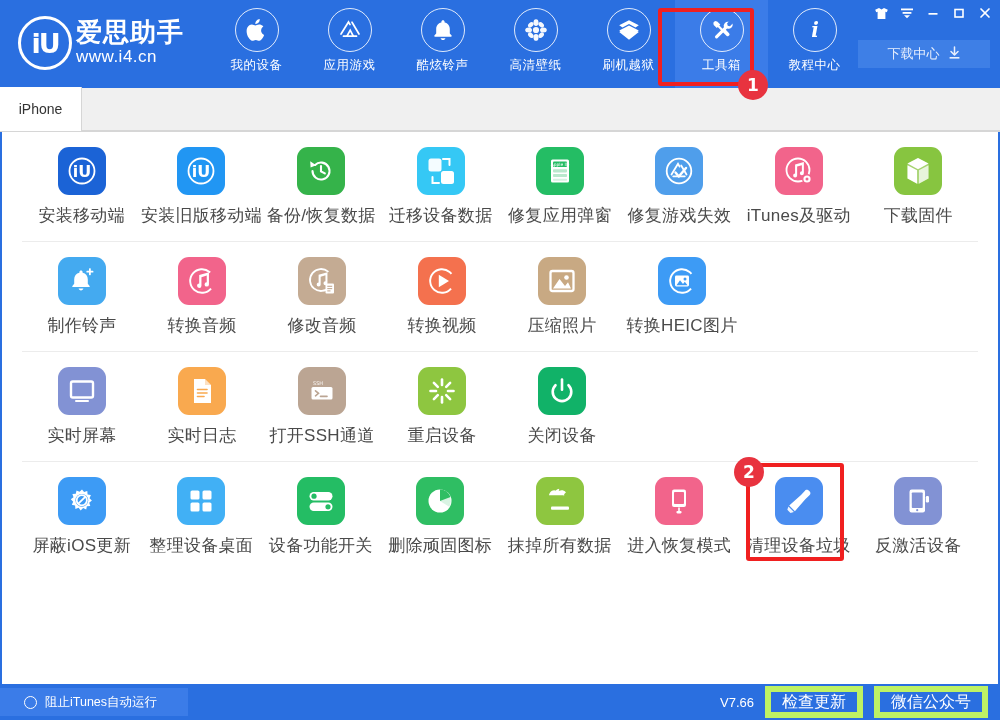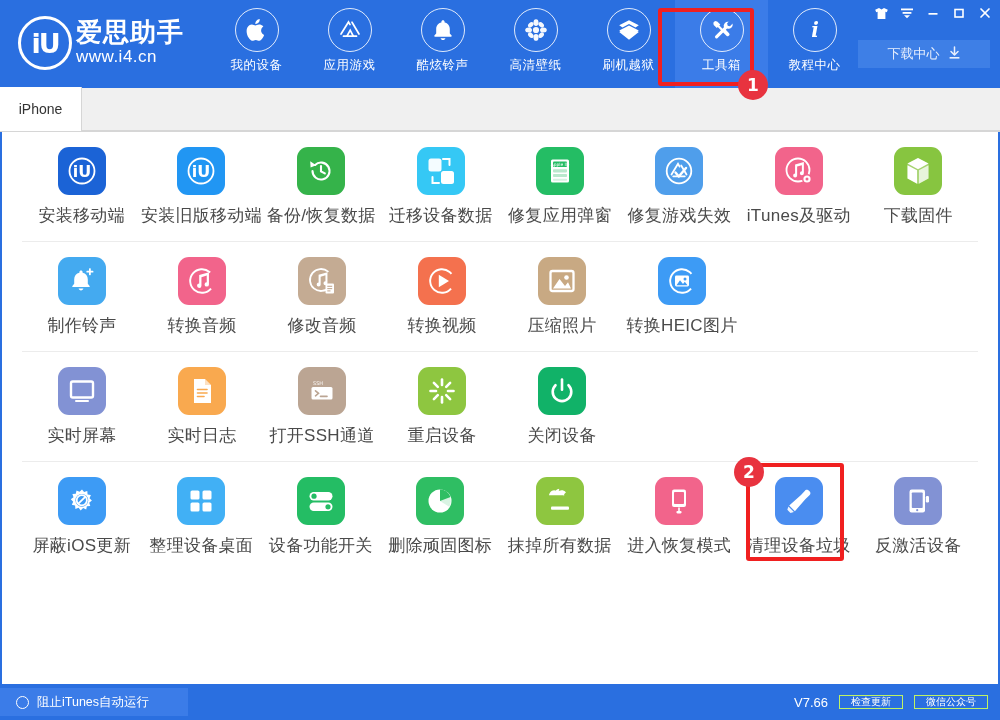--- a/index.html
+++ b/index.html
@@ -226,42 +226,42 @@
     align-items: center;
     position: relative;
   }
   .footer-left {
     width: 188px;
     height: 28px;
     background: #3b7ce8;
     display: flex;
     align-items: center;
     gap: 8px;
-    padding-left: 16px;
+    padding-left: 24px;
     cursor: pointer;
   }
   .radio-o {
     width: 13px; height: 13px;
     border-radius: 50%;
     border: 1.5px solid #fff;
     flex: 0 0 13px;
   }
   .footer-left span { color: #fff; font-size: 12.5px; }
   .footer-right {
     margin-left: auto;
     display: flex;
     align-items: center;
     gap: 11px;
     padding-right: 12px;
   }
   .version { color: #fff; font-size: 13px; }
   .ghost-btn {
-    border: 1px solid #bef264;
+    border: 6px solid #bef264;
     color: #fff;
-    font-size: 10px;
+    font-size: 16px;
     padding: 0 11px;
     cursor: pointer;
     background: transparent;
     line-height: 1.2;
   }
 </style>
 </head>
 <body>
 
 <div id="app">

